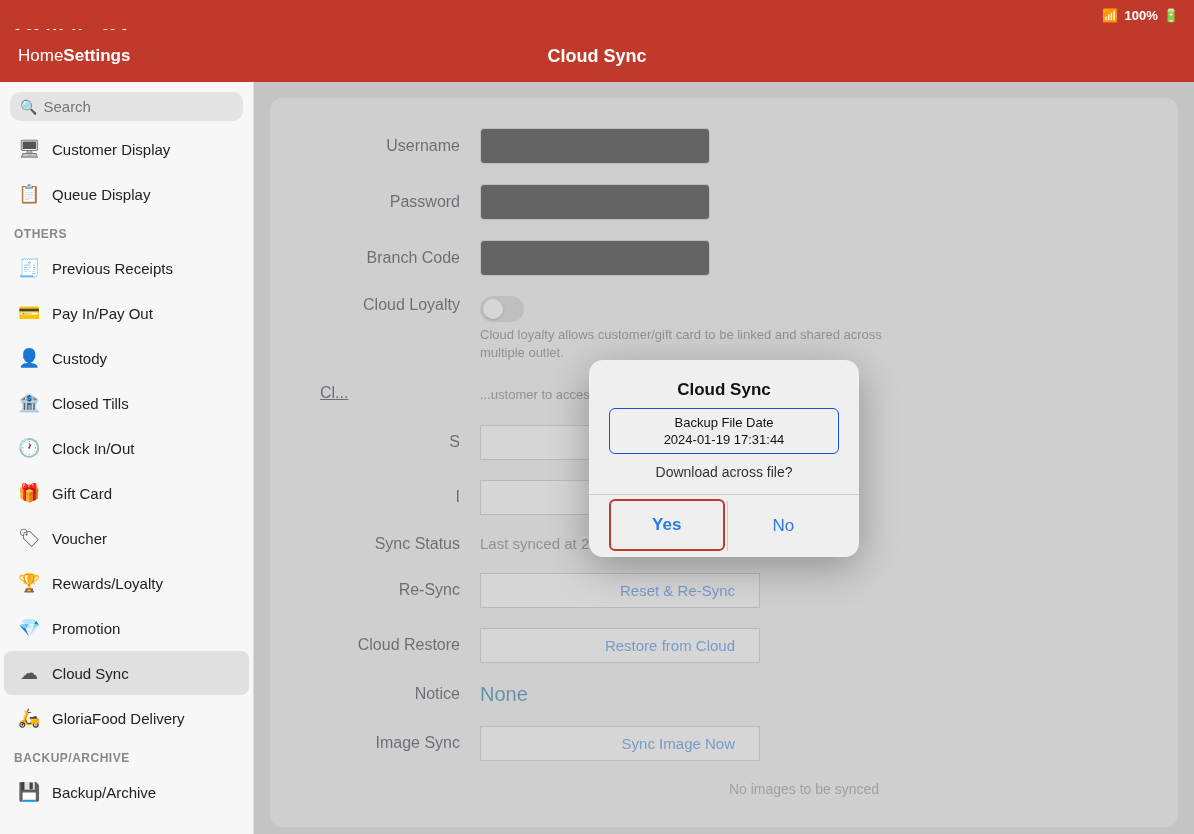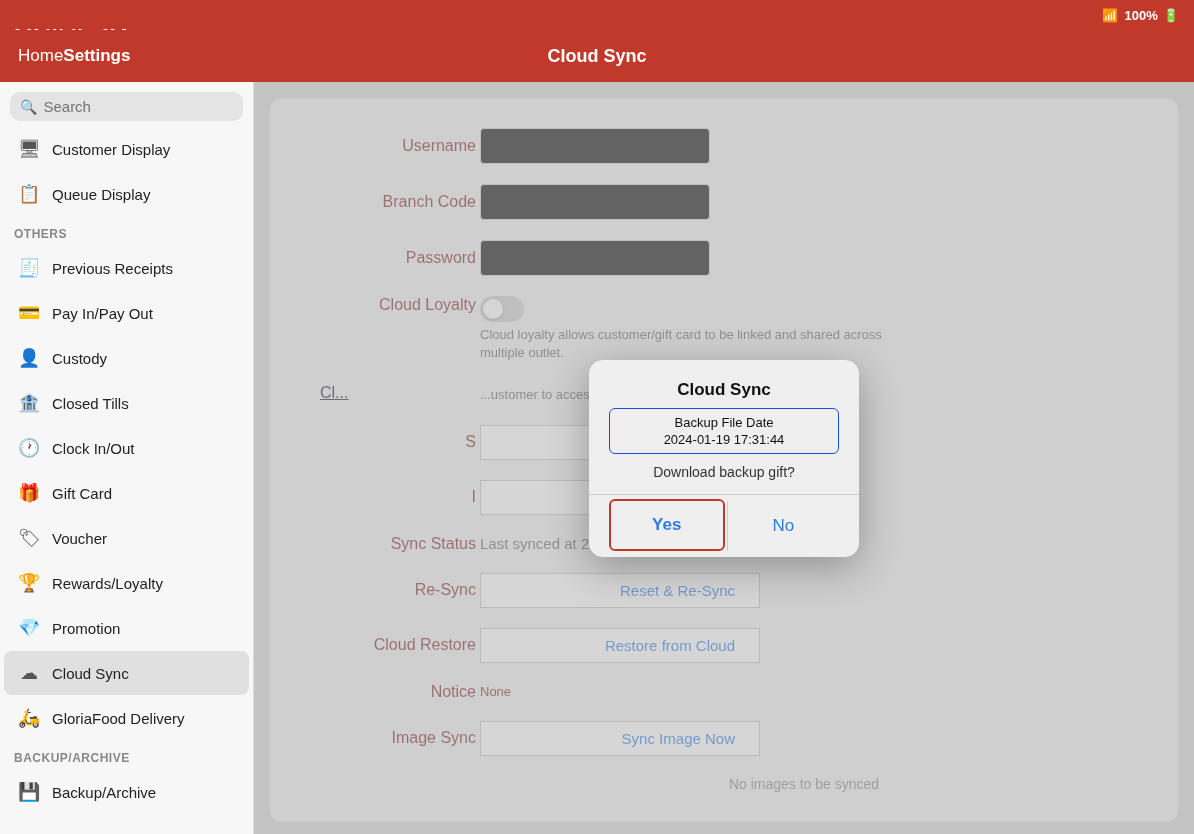--- a/index.html
+++ b/index.html
@@ -111,23 +111,23 @@
 
     .form-row {
       display: flex;
       align-items: center;
       margin-bottom: 20px;
     }
     .form-label {
       width: 160px;
       font-size: 16px;
       font-weight: 500;
-      color: #7f1d1d;
+      color: #0f172a;
       text-align: right;
-      padding-right: 4px;
+      padding-right: 20px;
       flex-shrink: 0;
     }
     .masked-input {
       background: #000;
       height: 36px;
       width: 230px;
       border-radius: 4px;
       border: 1px solid #ccc;
     }
 
@@ -169,22 +169,22 @@
       width: 280px;
       text-align: right;
     }
 
     .sync-status-text {
       font-size: 15px;
       color: #666;
     }
 
     .notice-text {
-      font-size: 13px;
-      color: #7f1d1d;
+      font-size: 20px;
+      color: #0369a1;
     }
 
     .no-images-text {
       font-size: 14px;
       color: #888;
       text-align: center;
       margin-top: 4px;
     }
 
     
@@ -370,26 +370,26 @@
 
   <div class="main-content">
     <div class="content-panel">
 
       <div class="form-row">
         <div class="form-label">Username</div>
         <div class="masked-input"></div>
       </div>
 
       <div class="form-row">
+        <div class="form-label">Password</div>
+        <div class="masked-input"></div>
+      </div>
+
+      <div class="form-row">
         <div class="form-label">Branch Code</div>
-        <div class="masked-input"></div>
-      </div>
-
-      <div class="form-row">
-        <div class="form-label">Password</div>
         <div class="masked-input"></div>
       </div>
 
       <div class="form-row" style="align-items: flex-start;">
         <div class="form-label">Cloud Loyalty</div>
         <div>
           <div class="toggle-switch">
             <div class="toggle-switch-knob"></div>
           </div>
           <div class="cloud-loyalty-desc">Cloud loyalty allows customer/gift card to be linked and shared across multiple outlet.</div>
@@ -440,21 +440,21 @@
 
     </div>
 
     <div class="overlay">
       <div class="dialog">
         <div class="dialog-title">Cloud Sync</div>
         <div class="dialog-backup-box">
           <div class="dialog-backup-label">Backup File Date</div>
           <div class="dialog-backup-date">2024-01-19 17:31:44</div>
         </div>
-        <div class="dialog-question">Download backup gift?</div>
+        <div class="dialog-question">Download across file?</div>
         <hr class="dialog-divider">
         <div class="dialog-buttons">
           <button class="dialog-btn dialog-btn-yes">Yes</button>
           <div class="dialog-btn-divider"></div>
           <button class="dialog-btn dialog-btn-no">No</button>
         </div>
       </div>
     </div>
 
   </div>

